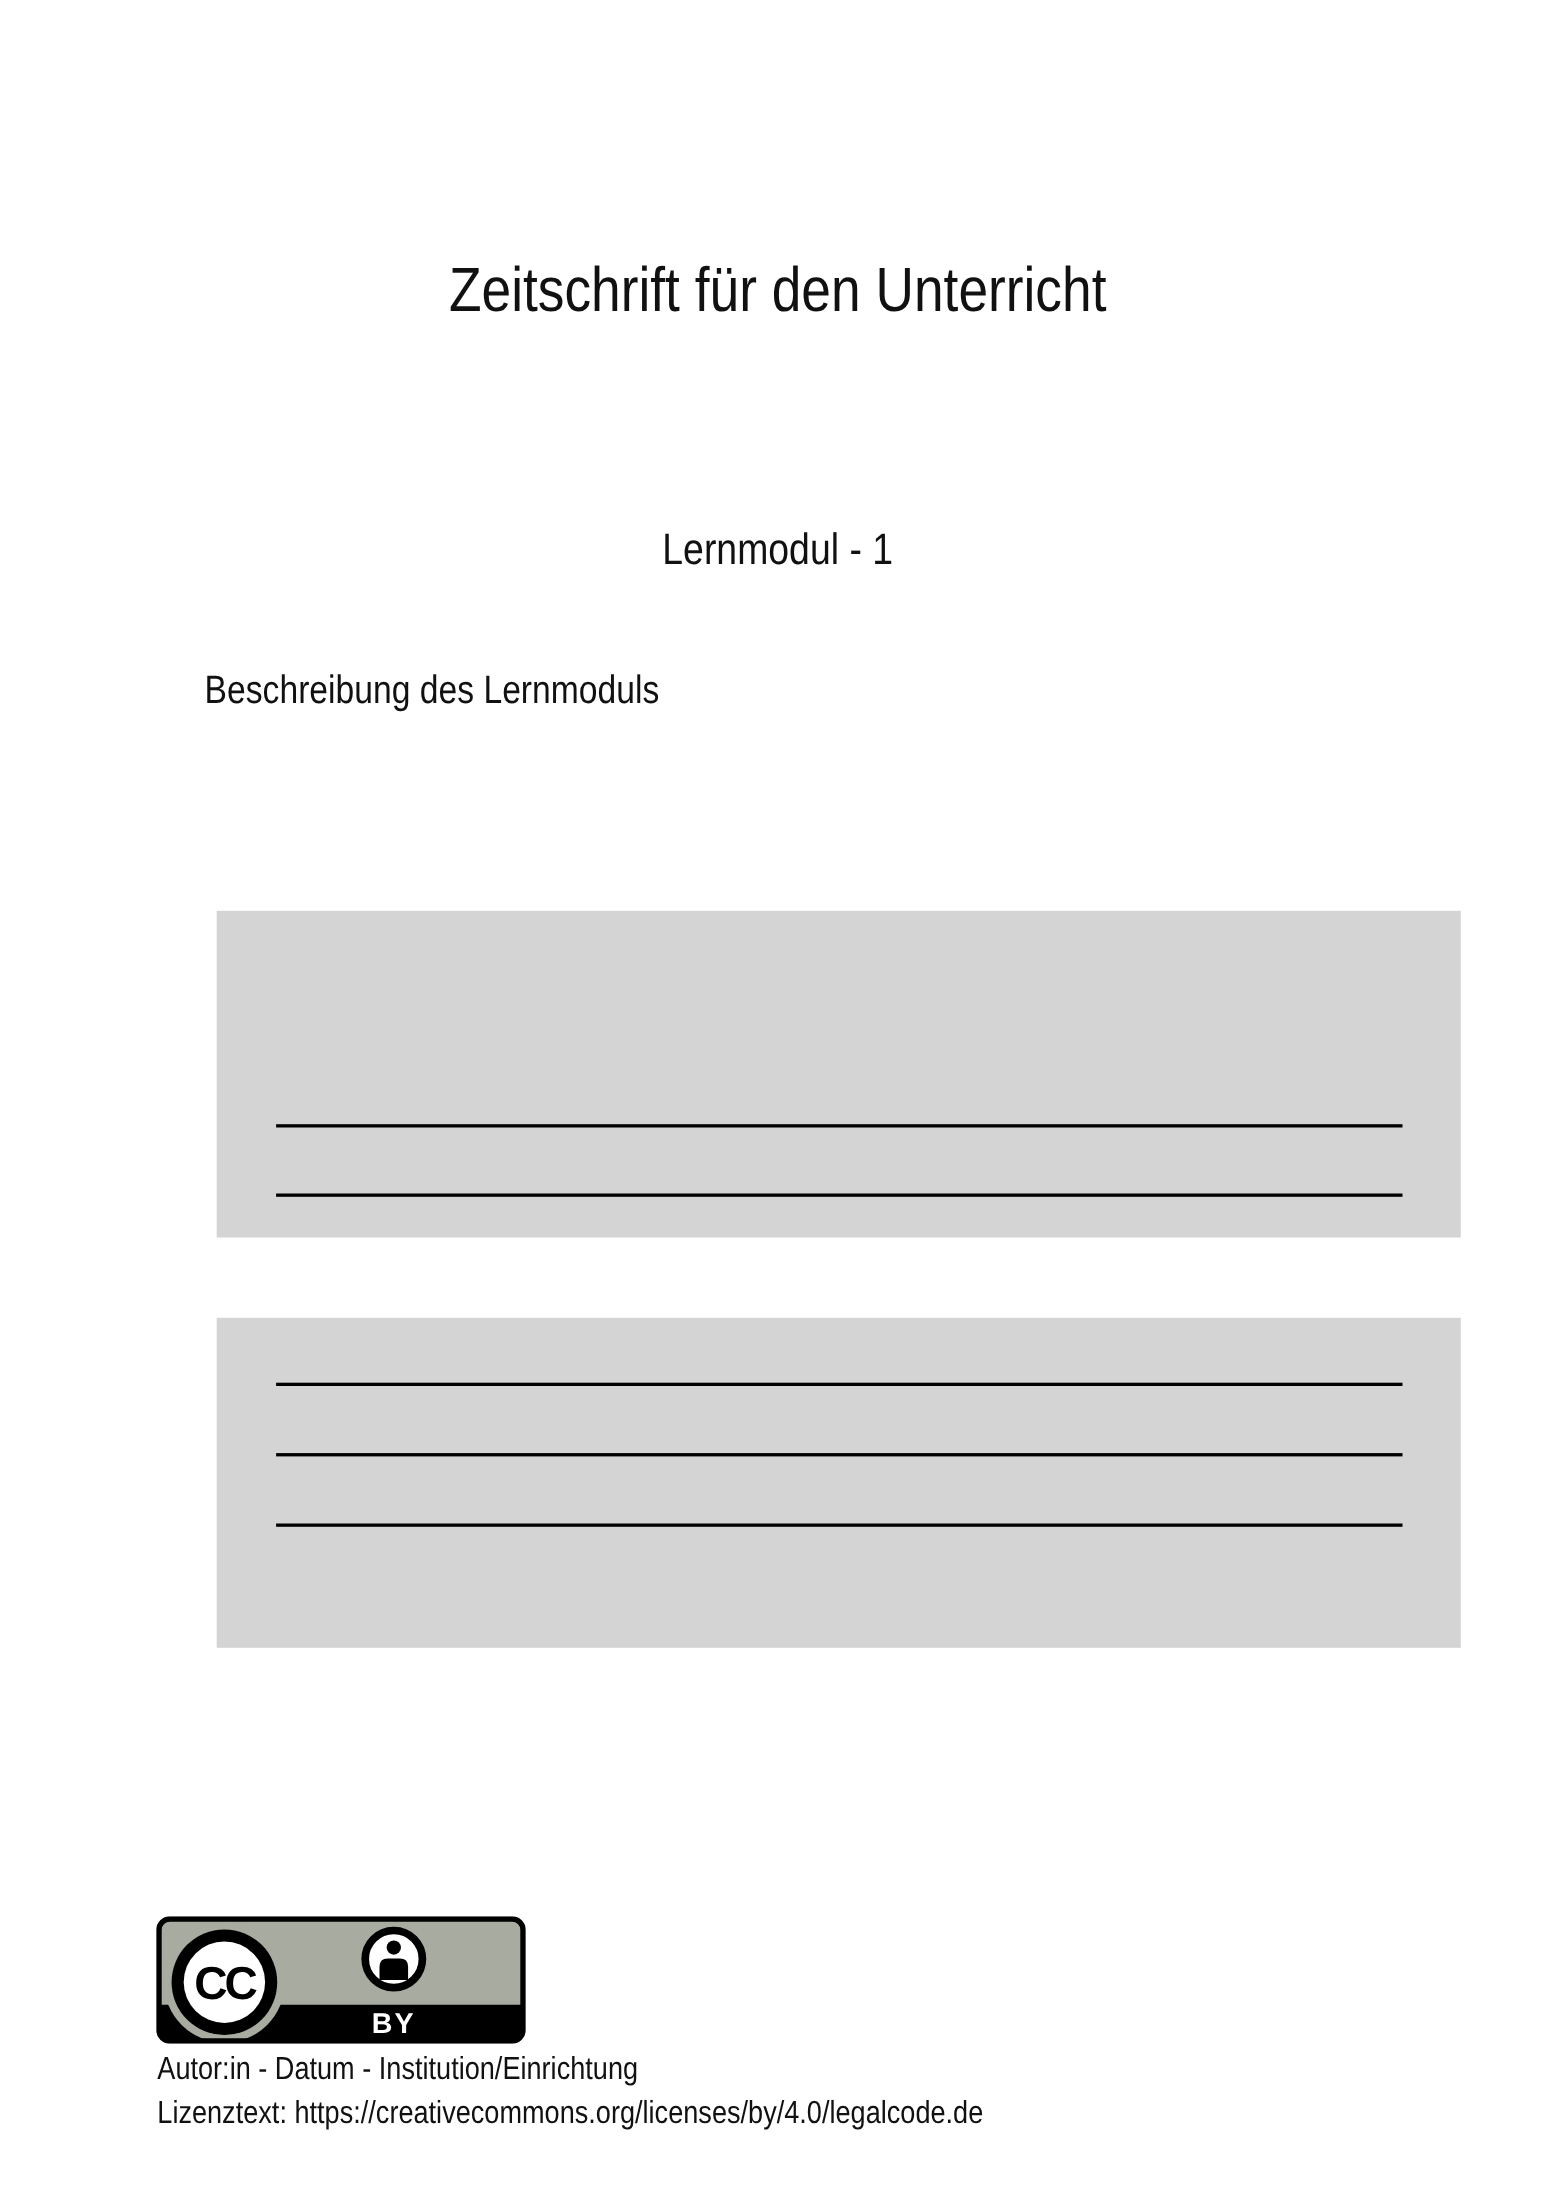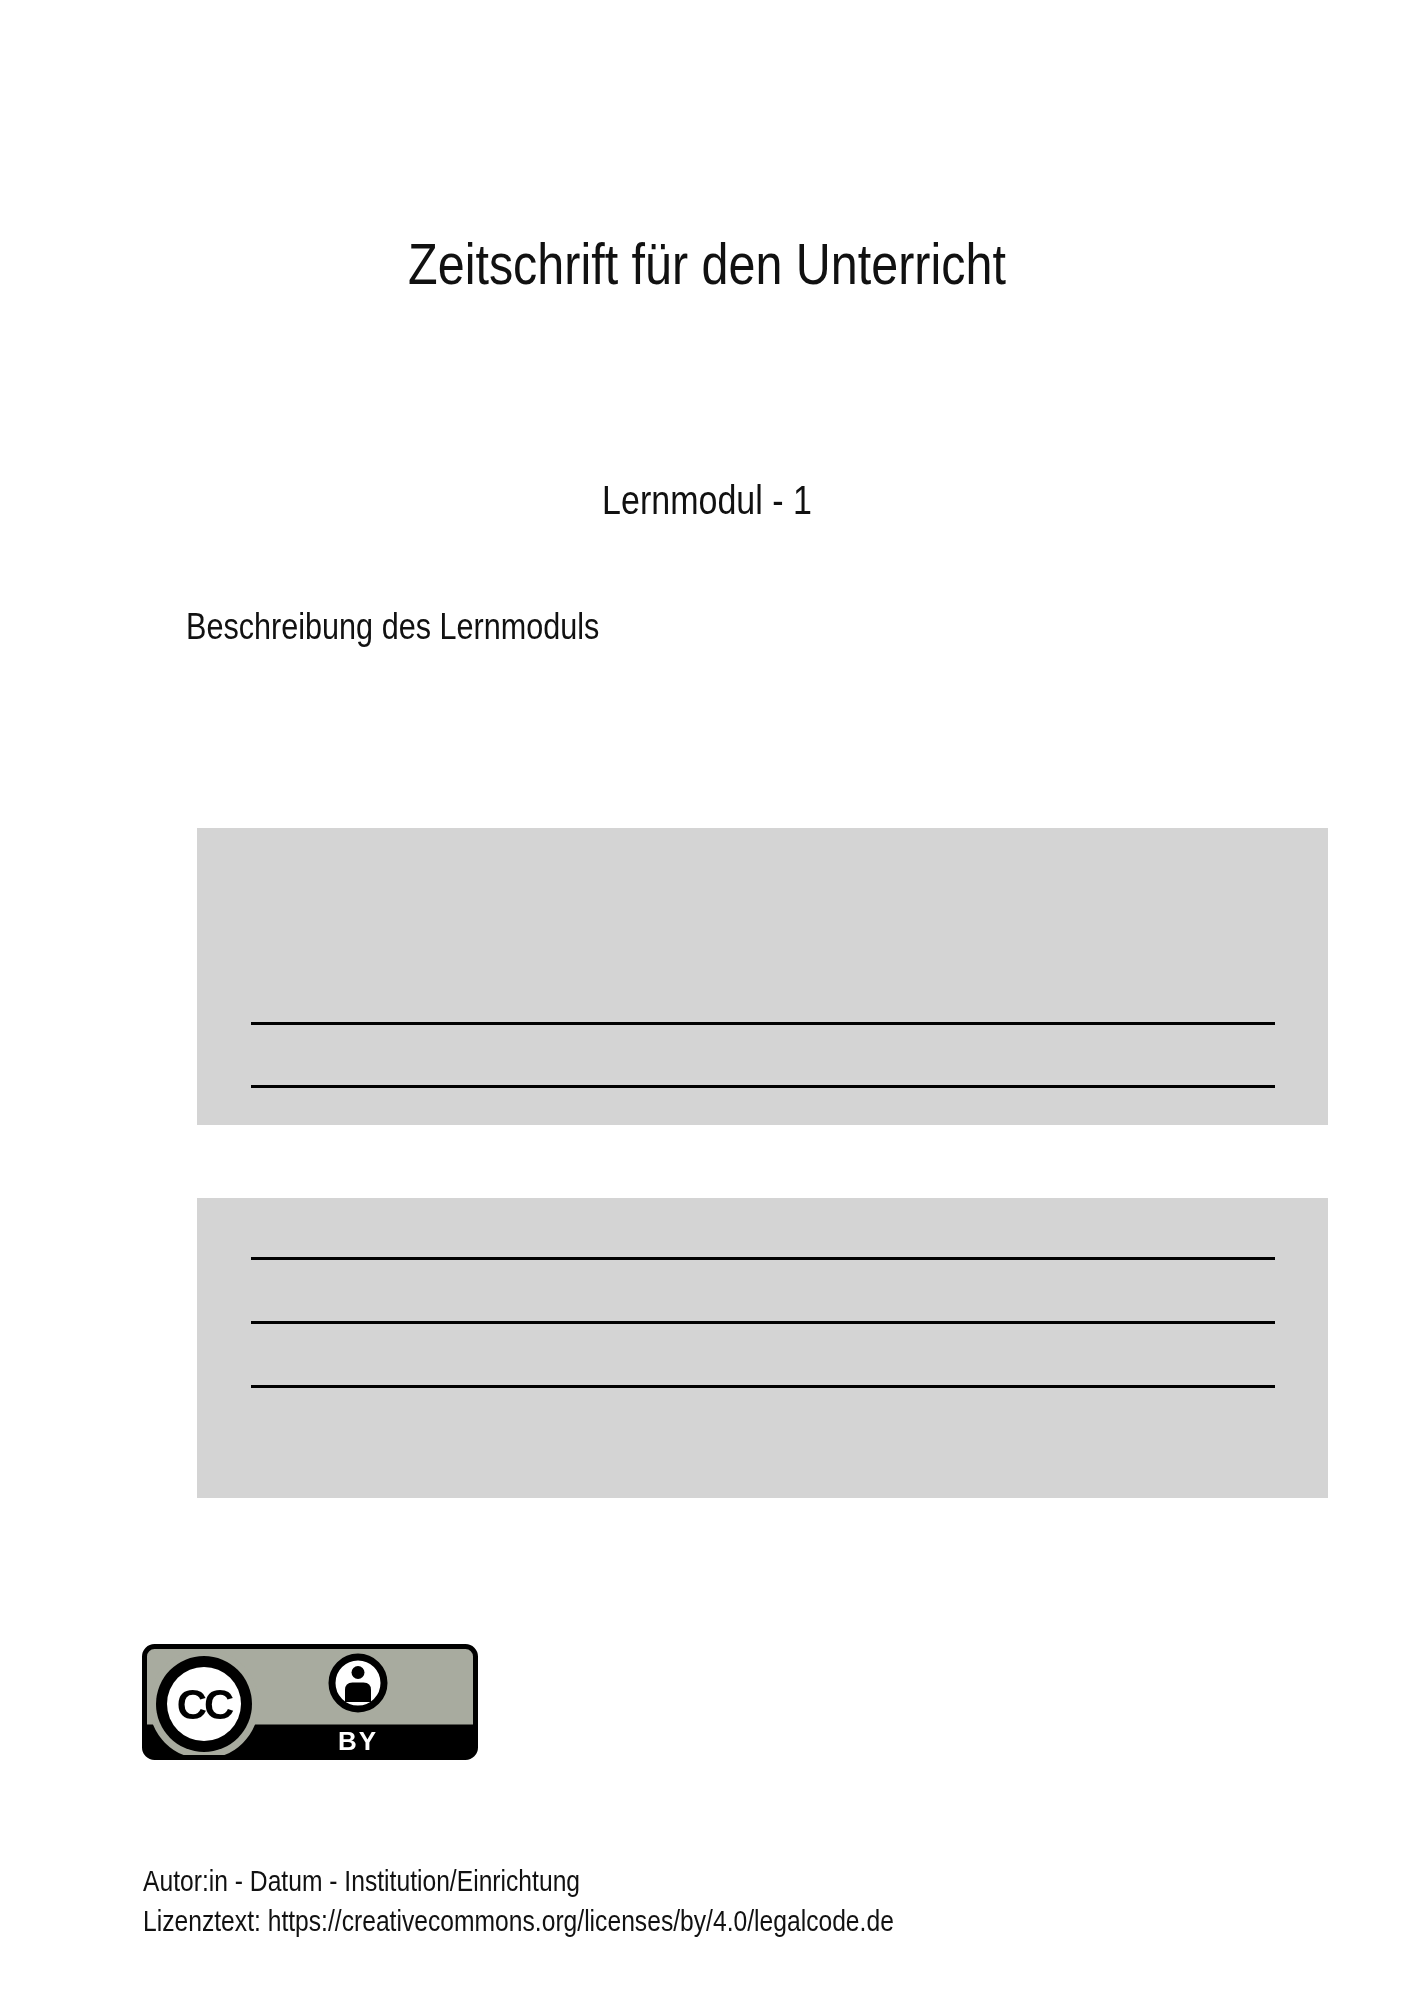--- a/index.html
+++ b/index.html
@@ -47,21 +47,21 @@
     position: absolute;
     left: 54px;
     width: 1024px;
     height: 3px;
     background: var(--line-color, #000000);
   }
 
   .badge {
     position: absolute;
     left: 142px;
-    top: 1644px;
+    top: 1742px;
     width: 336px;
     height: 116px;
   }
   .sv-bg     { fill: var(--badge-bg, #a8ab9f); }
   .sv-band   { fill: var(--badge-band, #000000); }
   .sv-border { fill: none; stroke: #000; stroke-width: 5px; }
   .sv-white  { fill: #ffffff; }
   .sv-black  { fill: #000000; }
   .sv-person-ring { fill: #ffffff; stroke: #000000; stroke-width: 7px; }
   .cc-text {

